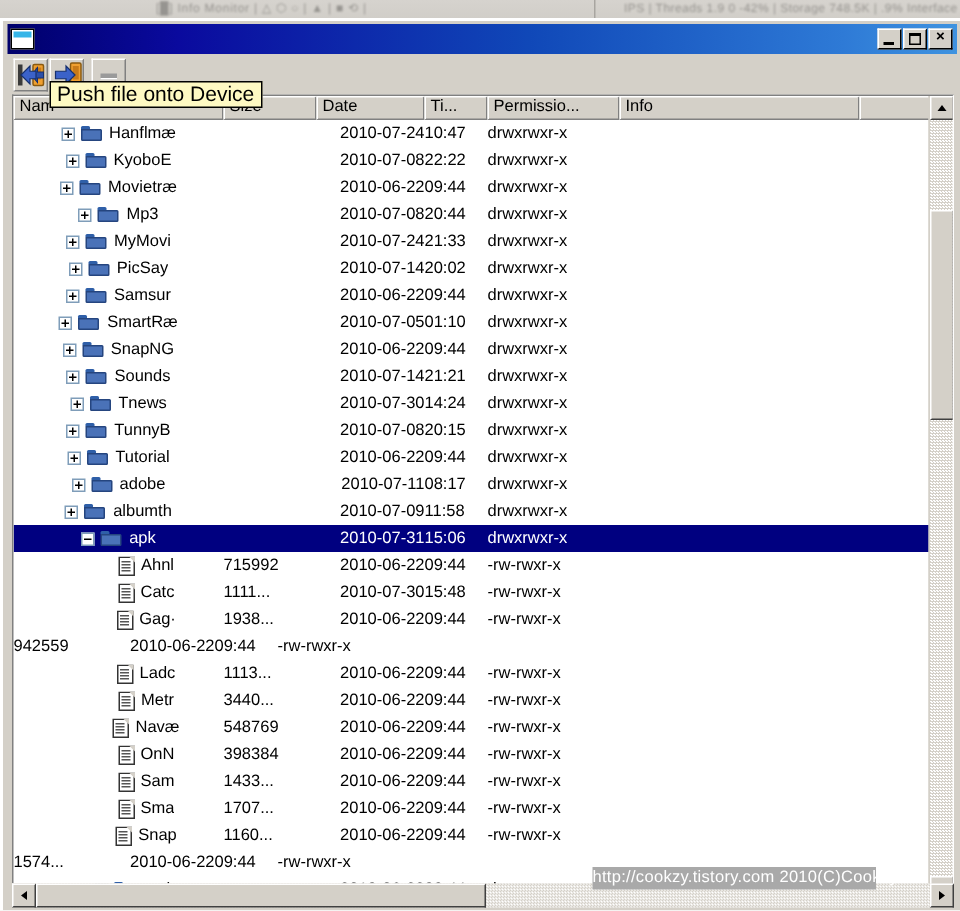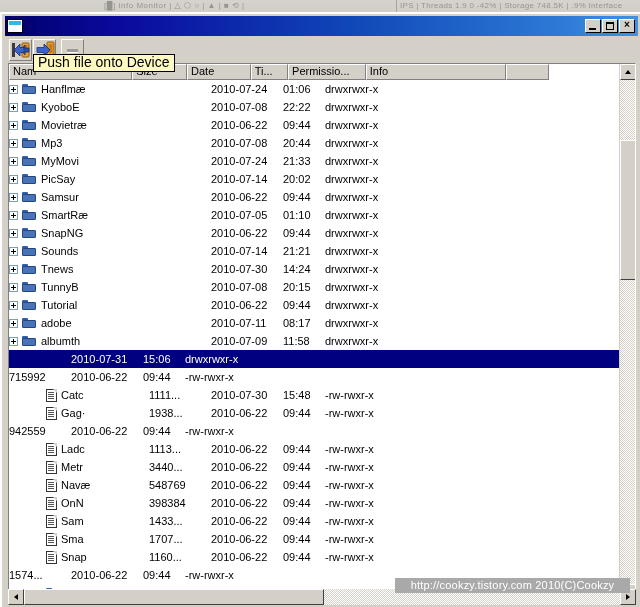--- a/index.html
+++ b/index.html
@@ -30,21 +30,21 @@
     position: absolute;
     top: 1px;
     white-space: nowrap;
     font-size: 8px;
     color: #8c8a86;
     font-family: "Liberation Sans", sans-serif;
     filter: blur(0.6px);
     opacity: .85;
   }
   .bg-strip-blur.left { left: 104px; letter-spacing: .5px; }
-  .bg-strip-blur.right { left: 400px; letter-spacing: .3px; }
+  .bg-strip-blur.right { left: 416px; letter-spacing: .3px; }
   .bg-strip-sep {
     position: absolute;
     top: 0; width: 1px; height: 12px;
     background: #a8a5a0;
   }
 
   
   .window {
     position: absolute;
     left: 0;
@@ -180,21 +180,21 @@
     border-bottom: 1px solid #ffffff;
     box-sizing: border-box;
     overflow: hidden;
   }
 
   
   .col-header {
     position: absolute;
     left: 0; top: 0;
     height: 16px;
-    width: 540px;
+    width: 612px;
     background: #d4d0c8;
     display: flex;
   }
   .col-cell {
     height: 16px;
     background: #d4d0c8;
     border-top: 1px solid #ffffff;
     border-left: 1px solid #ffffff;
     border-right: 1px solid #808080;
     border-bottom: 1px solid #808080;
@@ -227,31 +227,33 @@
   .row.selected {
     background: #000080;
     color: #ffffff;
   }
   .c-name {
     width: 140px;
     display: flex;
     align-items: center;
     overflow: hidden;
     box-sizing: border-box;
+    justify-content: center;
   }
   .c-size {
     width: 62px;
     padding-right: 6px;
     box-sizing: border-box;
     overflow: hidden;
   }
   .c-date {
     width: 72px;
     box-sizing: border-box;
     overflow: hidden;
+    text-align: right;
   }
   .c-time {
     width: 42px;
     box-sizing: border-box;
     overflow: hidden;
   }
   .c-perm {
     width: 88px;
     box-sizing: border-box;
     overflow: hidden;
@@ -462,21 +464,21 @@
     padding: 1px 4px 2px 4px;
     white-space: nowrap;
     z-index: 40;
     color: #000;
   }
 
   
   .watermark {
     position: absolute;
     left: 395px; top: 578px;
-    width: 235px; height: 15px;
+    width: 189px; height: 15px;
     background: #a9a9a9;
     color: #ffffff;
     font-size: 11px;
     line-height: 15px;
     text-align: center;
     white-space: nowrap;
     z-index: 50;
     letter-spacing: .2px;
   }
 </style>
@@ -543,21 +545,21 @@
 
     <div class="rows" id="rows-container">
         <div class="row">
           <div class="c-name">
             <span class="expander plus"></span>
             <span class="ico-folder"></span>
             <span class="name-label">Hanflmæ</span>
           </div>
           <div class="c-size"></div>
           <div class="c-date">2010-07-24</div>
-          <div class="c-time">01:06</div>
+          <div class="c-time">10:47</div>
           <div class="c-perm">drwxrwxr-x</div>
           <div class="c-info"></div>
         </div>
         <div class="row">
           <div class="c-name">
             <span class="expander plus"></span>
             <span class="ico-folder"></span>
             <span class="name-label">KyoboE</span>
           </div>
           <div class="c-size"></div>
@@ -716,27 +718,37 @@
             <span class="ico-folder"></span>
             <span class="name-label">albumth</span>
           </div>
           <div class="c-size"></div>
           <div class="c-date">2010-07-09</div>
           <div class="c-time">11:58</div>
           <div class="c-perm">drwxrwxr-x</div>
           <div class="c-info"></div>
         </div>
         <div class="row selected">
+          <div class="c-name">
+            <span class="expander minus"></span>
+            <span class="ico-folder"></span>
+            <span class="name-label">apk</span>
+          </div>
           <div class="c-size"></div>
           <div class="c-date">2010-07-31</div>
           <div class="c-time">15:06</div>
           <div class="c-perm">drwxrwxr-x</div>
           <div class="c-info"></div>
         </div>
         <div class="row">
+          <div class="c-name lvl1">
+            <span class="expander none"></span>
+            <span class="ico-file"></span>
+            <span class="name-label">Ahnl</span>
+          </div>
           <div class="c-size">715992</div>
           <div class="c-date">2010-06-22</div>
           <div class="c-time">09:44</div>
           <div class="c-perm">-rw-rwxr-x</div>
           <div class="c-info"></div>
         </div>
         <div class="row">
           <div class="c-name lvl1">
             <span class="expander none"></span>
             <span class="ico-file"></span>

